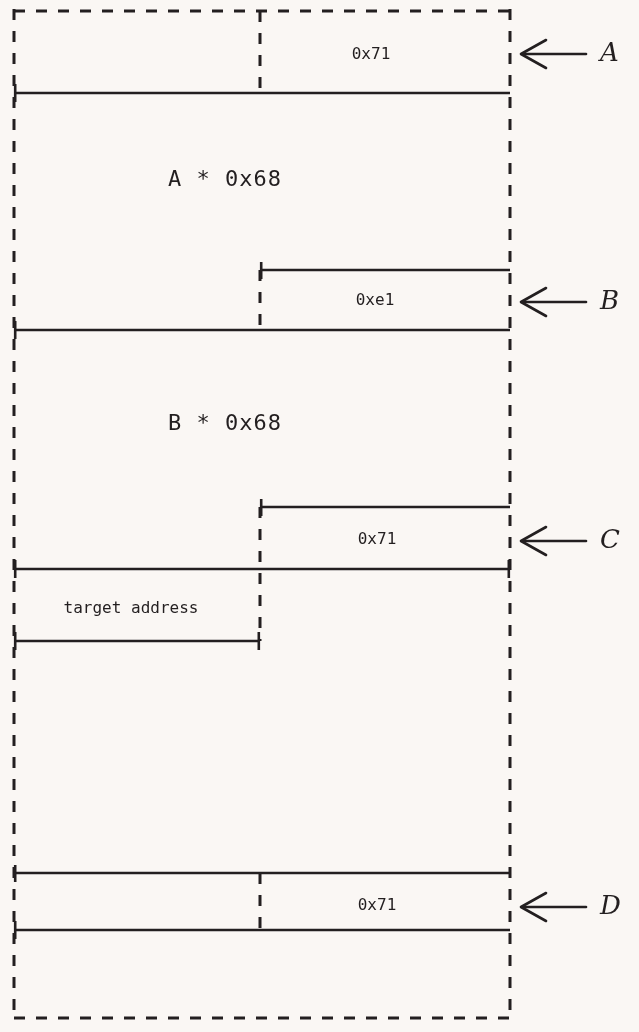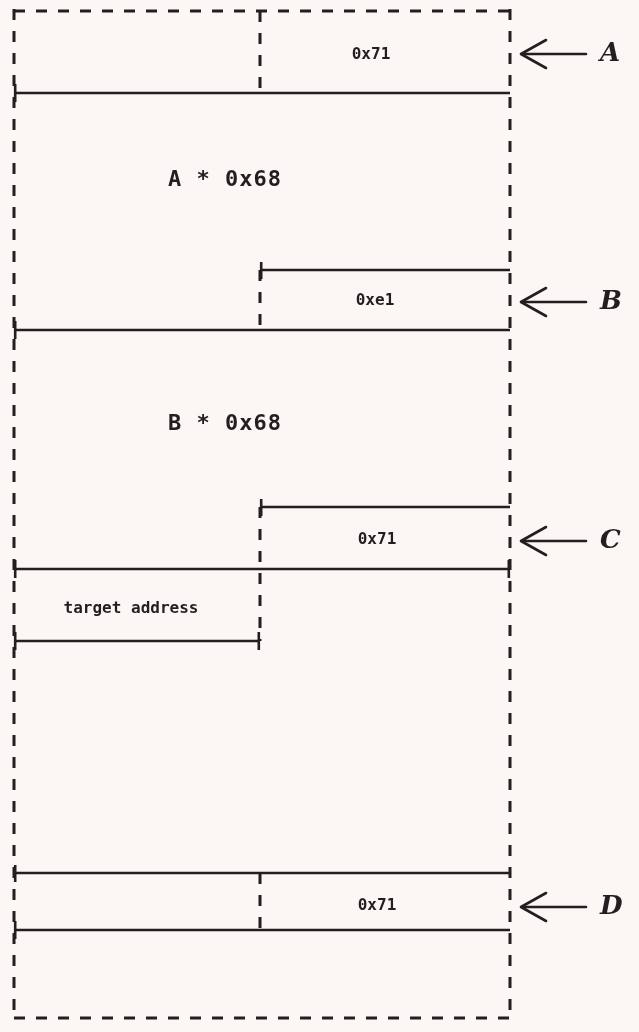--- a/index.html
+++ b/index.html
@@ -11,21 +11,20 @@
     width: 639px;
     height: 1032px;
     overflow: hidden;
     font-family: "DejaVu Sans Mono", monospace;
   }
   #diagram-root {
     position: relative;
     width: 639px;
     height: 1032px;
     background: #faf7f4;
-    font-weight: bold;
   }
   svg.diagram-canvas {
     position: absolute;
     left: 0;
     top: 0;
     width: 639px;
     height: 1032px;
   }
   .seg-text {
     font-family: "DejaVu Sans Mono", monospace;

